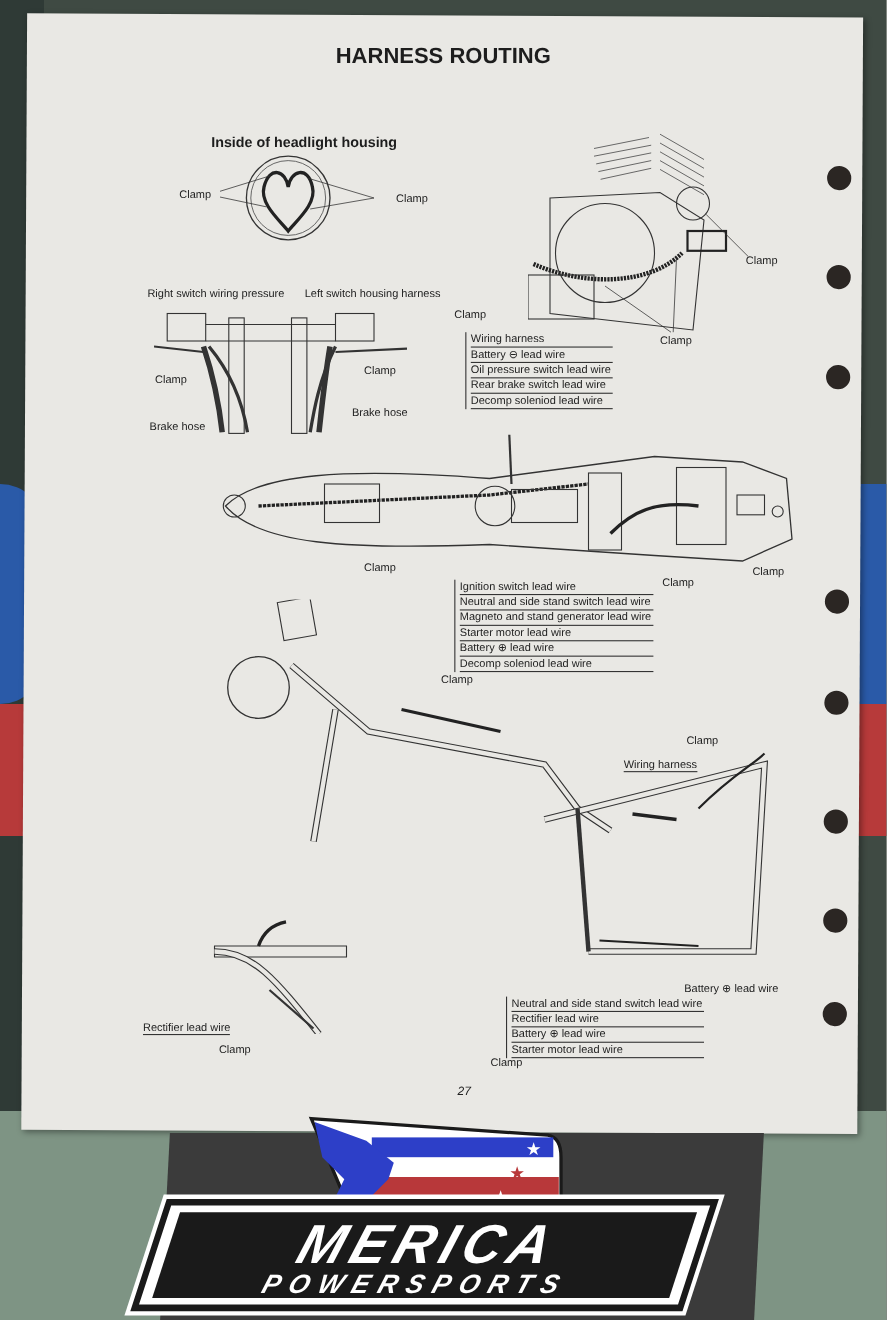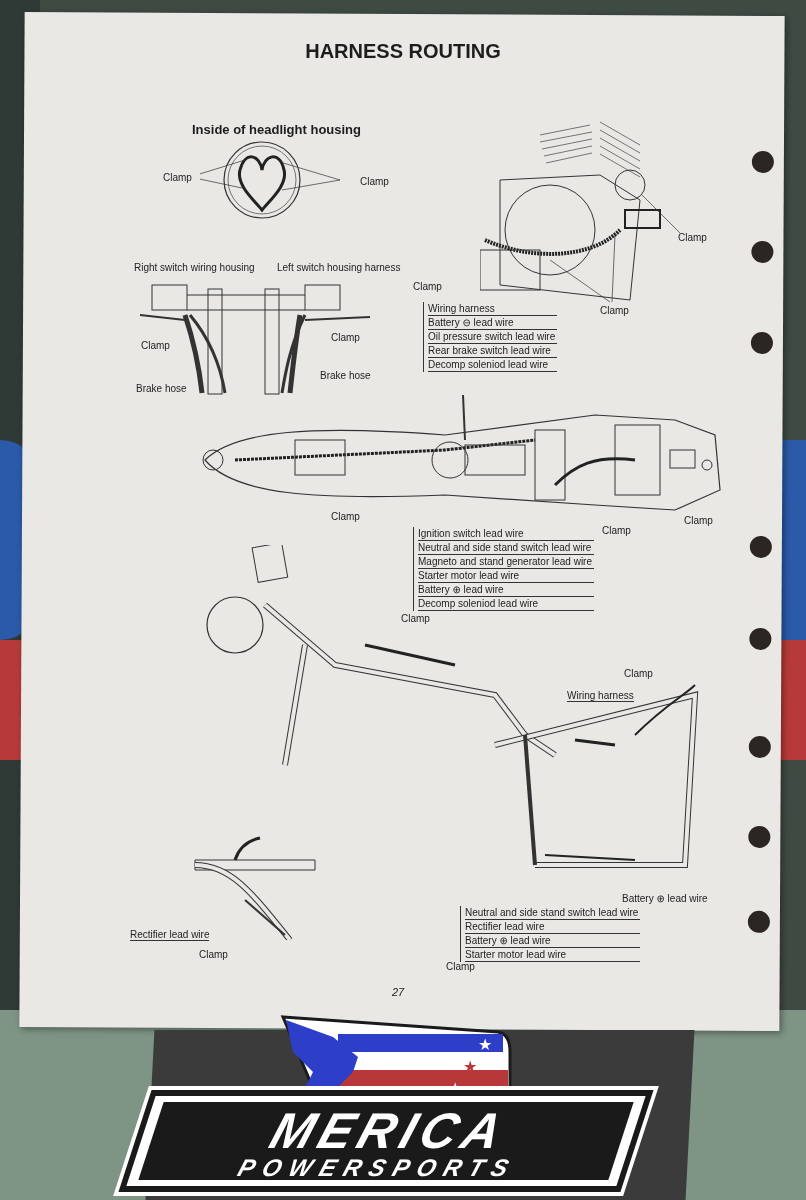--- a/index.html
+++ b/index.html
@@ -12,21 +12,21 @@
   .bg-right-blue{position:absolute;right:0;top:440px;width:30px;height:200px;background:#2a5aa8;}
   .bg-bottom{position:absolute;left:0;top:1010px;width:806px;height:190px;background:#7e9484;}
   .page{position:absolute;left:22px;top:14px;width:760px;height:1015px;background:#e9e8e4;
     box-shadow:2px 2px 6px rgba(0,0,0,.4);transform:rotate(0.3deg);}
   .hole{position:absolute;width:22px;height:22px;border-radius:50%;background:#2b2623;}
   .title{position:absolute;top:40px;left:0;width:806px;text-align:center;font-weight:bold;font-size:20px;color:#1d1d1d;}
   .subtitle{position:absolute;font-weight:bold;font-size:13px;color:#1d1d1d;text-align:right;}
   .lbl{position:absolute;font-size:10px;color:#222;white-space:nowrap;}
   .stack{position:absolute;border-left:1px solid #333;padding-left:4px;}
   .stack div{font-size:10px;color:#222;border-bottom:1px solid #333;padding:1px 2px 1px 0;white-space:nowrap;line-height:11px;}
-  .pagenum{position:absolute;top:986px;left:392px;font-size:11px;font-style:italic;color:#222;}
+  .pagenum{position:absolute;top:986px;left:416px;font-size:11px;font-style:italic;color:#222;}
   svg.draw{position:absolute;}
   .logo-plate{position:absolute;left:150px;top:1030px;width:540px;height:170px;background:#3b3b3b;transform:skewX(-3deg);}
   .logo-flag{position:absolute;left:278px;top:1012px;width:235px;height:90px;}
   .logo-band{position:absolute;left:135px;top:1090px;width:490px;height:90px;background:#fff;border:6px solid #1a1a1a;
     transform:skewX(-18deg);box-shadow:0 0 0 4px #fff;}
   .logo-inner{position:absolute;left:10px;top:6px;right:10px;bottom:6px;background:#1a1a1a;transform:none;}
   .logo-main{position:absolute;left:0;width:100%;top:0;text-align:center;font-weight:bold;font-style:italic;color:#fff;font-size:50px;letter-spacing:6px;}
   .logo-sub{position:absolute;left:0;width:100%;top:52px;text-align:center;font-weight:bold;font-style:italic;color:#fff;font-size:24px;letter-spacing:8px;}
 </style>
 </head>
@@ -72,21 +72,21 @@
   <line x1="47" y1="35" x2="165" y2="35" stroke="#333"></line>
   <rect x="68" y="14" width="14" height="105" fill="none" stroke="#333"></rect>
   <rect x="125" y="14" width="14" height="105" fill="none" stroke="#333"></rect>
   <path d="M45 40 C55 70,60 100,62 118" fill="none" stroke="#333" stroke-width="5"></path>
   <path d="M50 40 C75 70,82 100,85 118" fill="none" stroke="#333" stroke-width="3"></path>
   <path d="M165 40 C150 70,145 100,142 118" fill="none" stroke="#333" stroke-width="3"></path>
   <path d="M160 40 C155 70,152 100,150 118" fill="none" stroke="#333" stroke-width="5"></path>
   <line x1="0" y1="40" x2="45" y2="45" stroke="#333" stroke-width="2"></line>
   <line x1="165" y1="45" x2="230" y2="42" stroke="#333" stroke-width="2"></line>
 </svg>
-<div class="lbl" style="left:134px;top:262px">Right switch wiring housing</div>
+<div class="lbl" style="left:134px;top:262px">Right switch wiring pressure</div>
 <div class="lbl" style="left:277px;top:262px">Left switch housing harness</div>
 <div class="lbl" style="left:141px;top:340px">Clamp</div>
 <div class="lbl" style="left:331px;top:332px">Clamp</div>
 <div class="lbl" style="left:136px;top:383px">Brake hose</div>
 <div class="lbl" style="left:320px;top:370px">Brake hose</div>
 
 <svg class="draw" style="left:480px;top:110px" width="240" height="200">
   <g stroke="#555" stroke-width="0.8">
     <line x1="60" y1="25" x2="110" y2="15"></line>
       <line x1="60" y1="32" x2="112" y2="22"></line>

